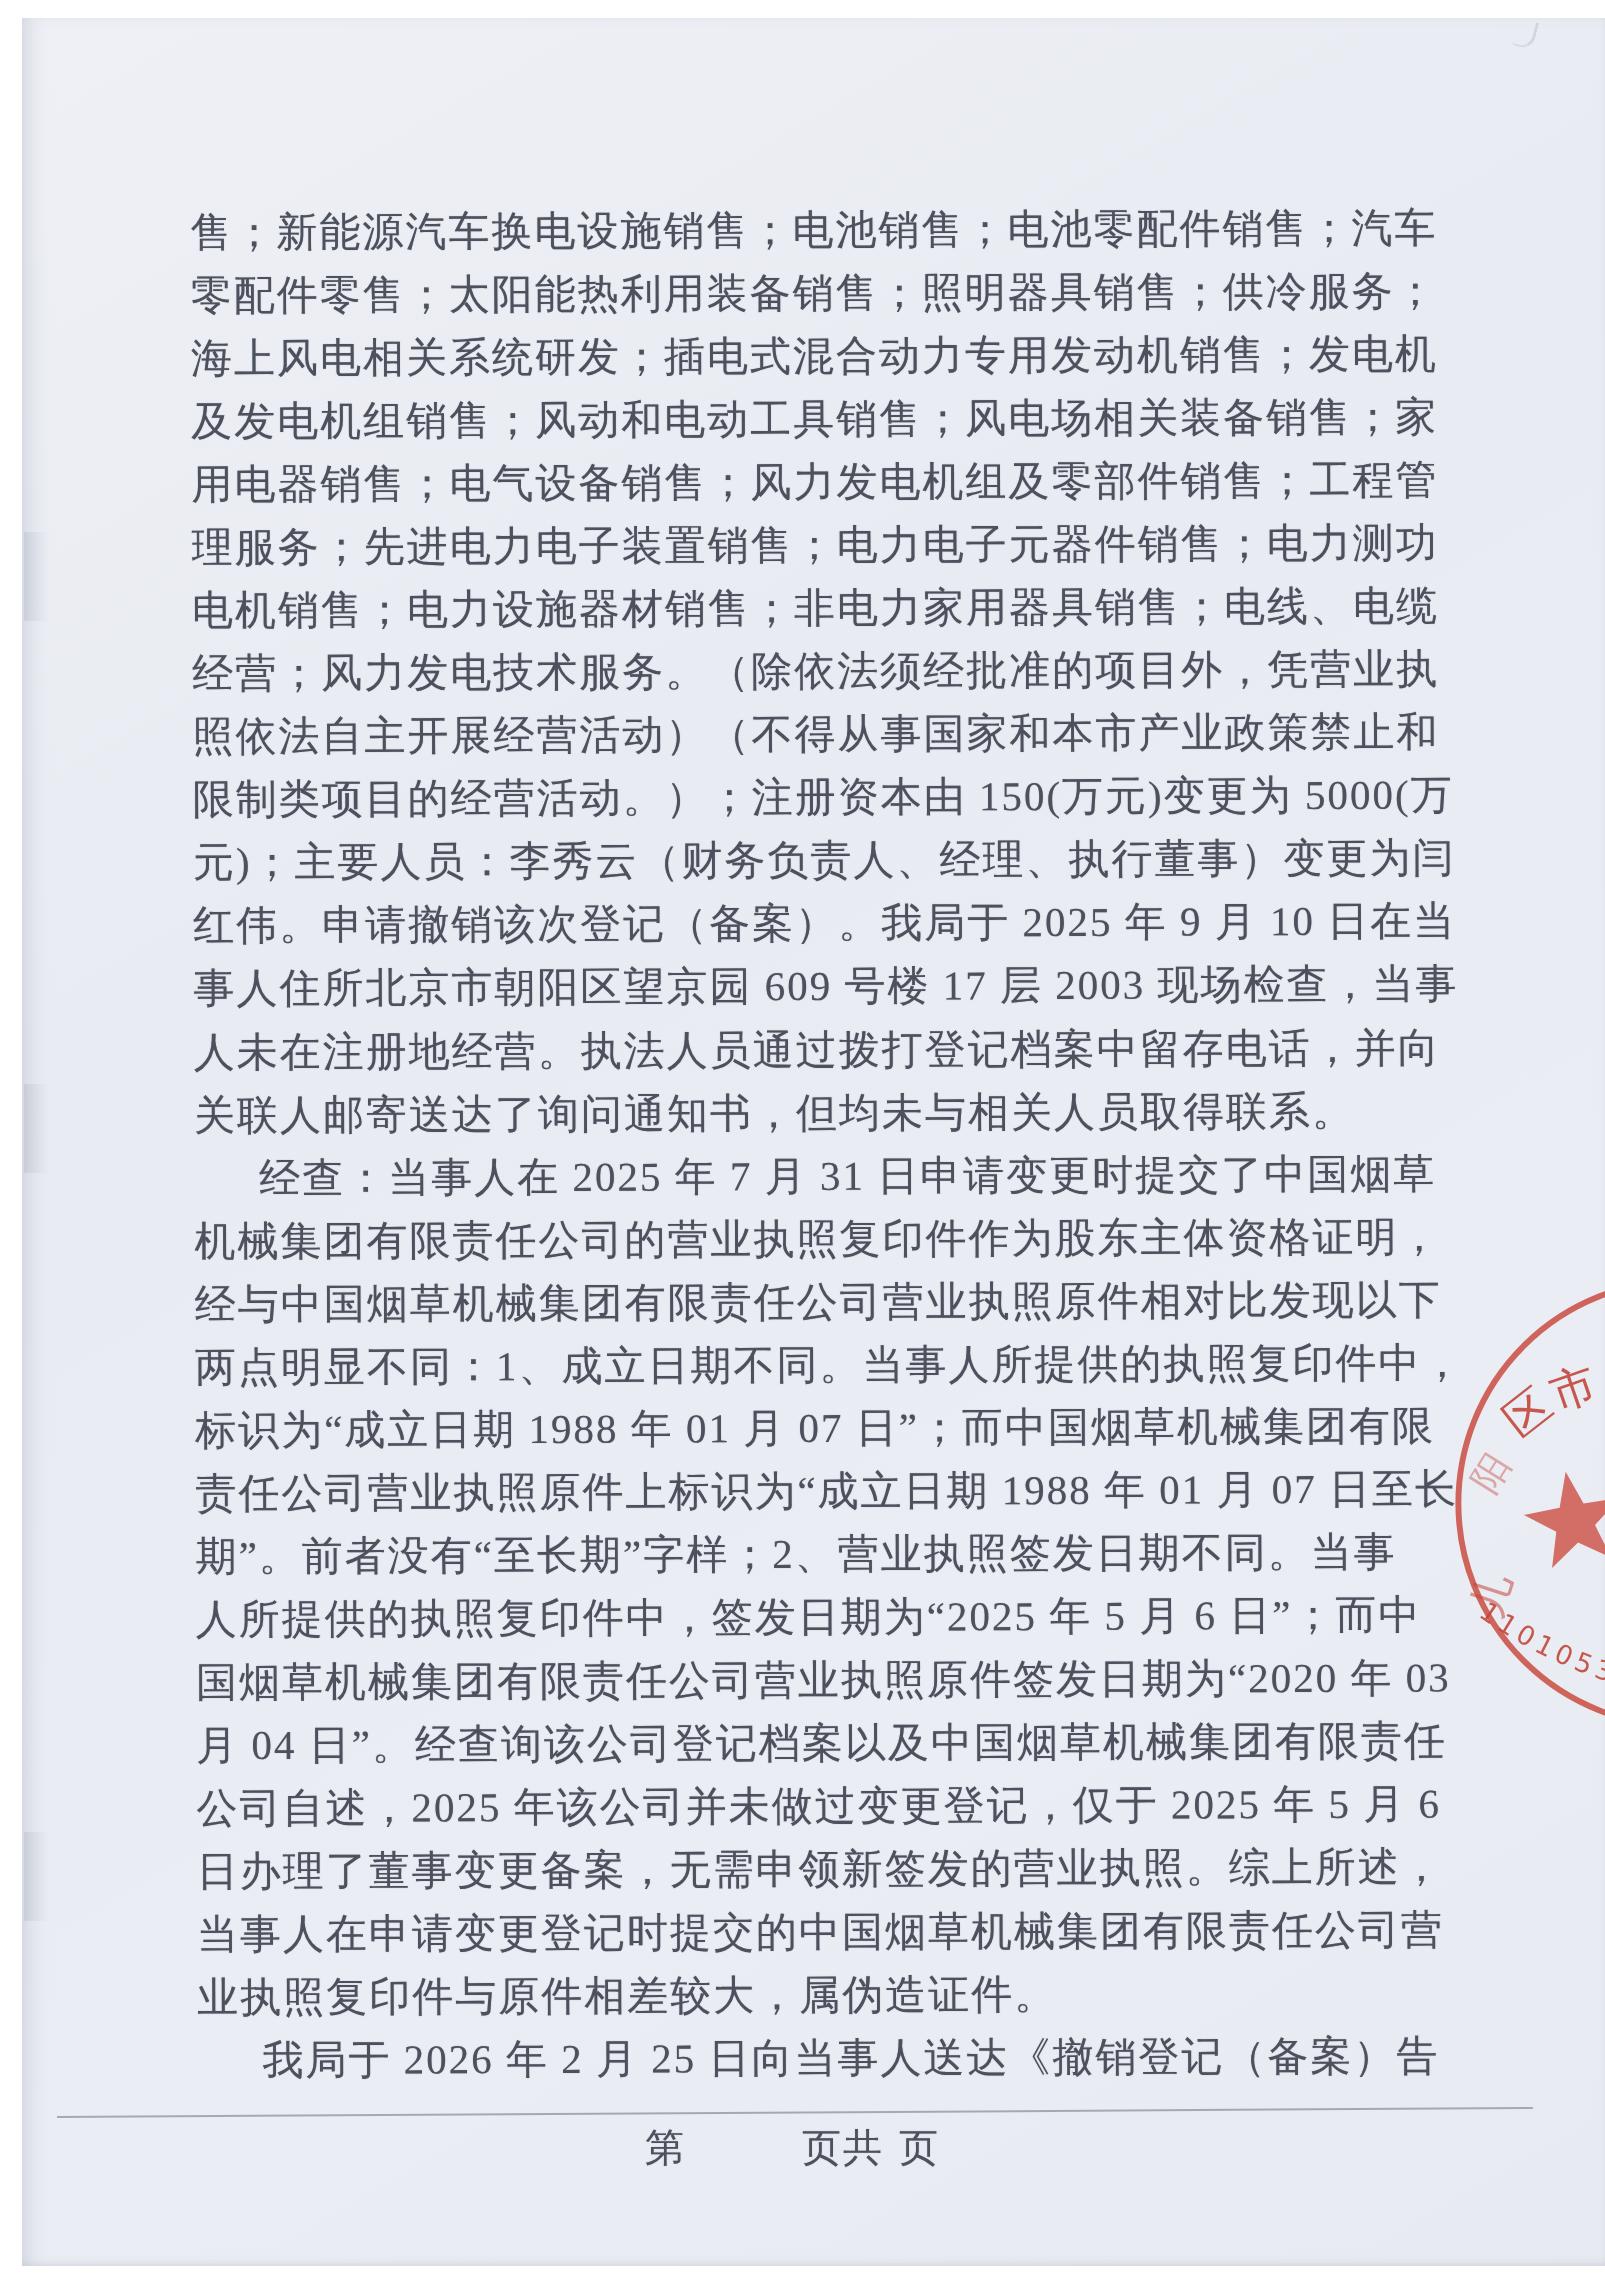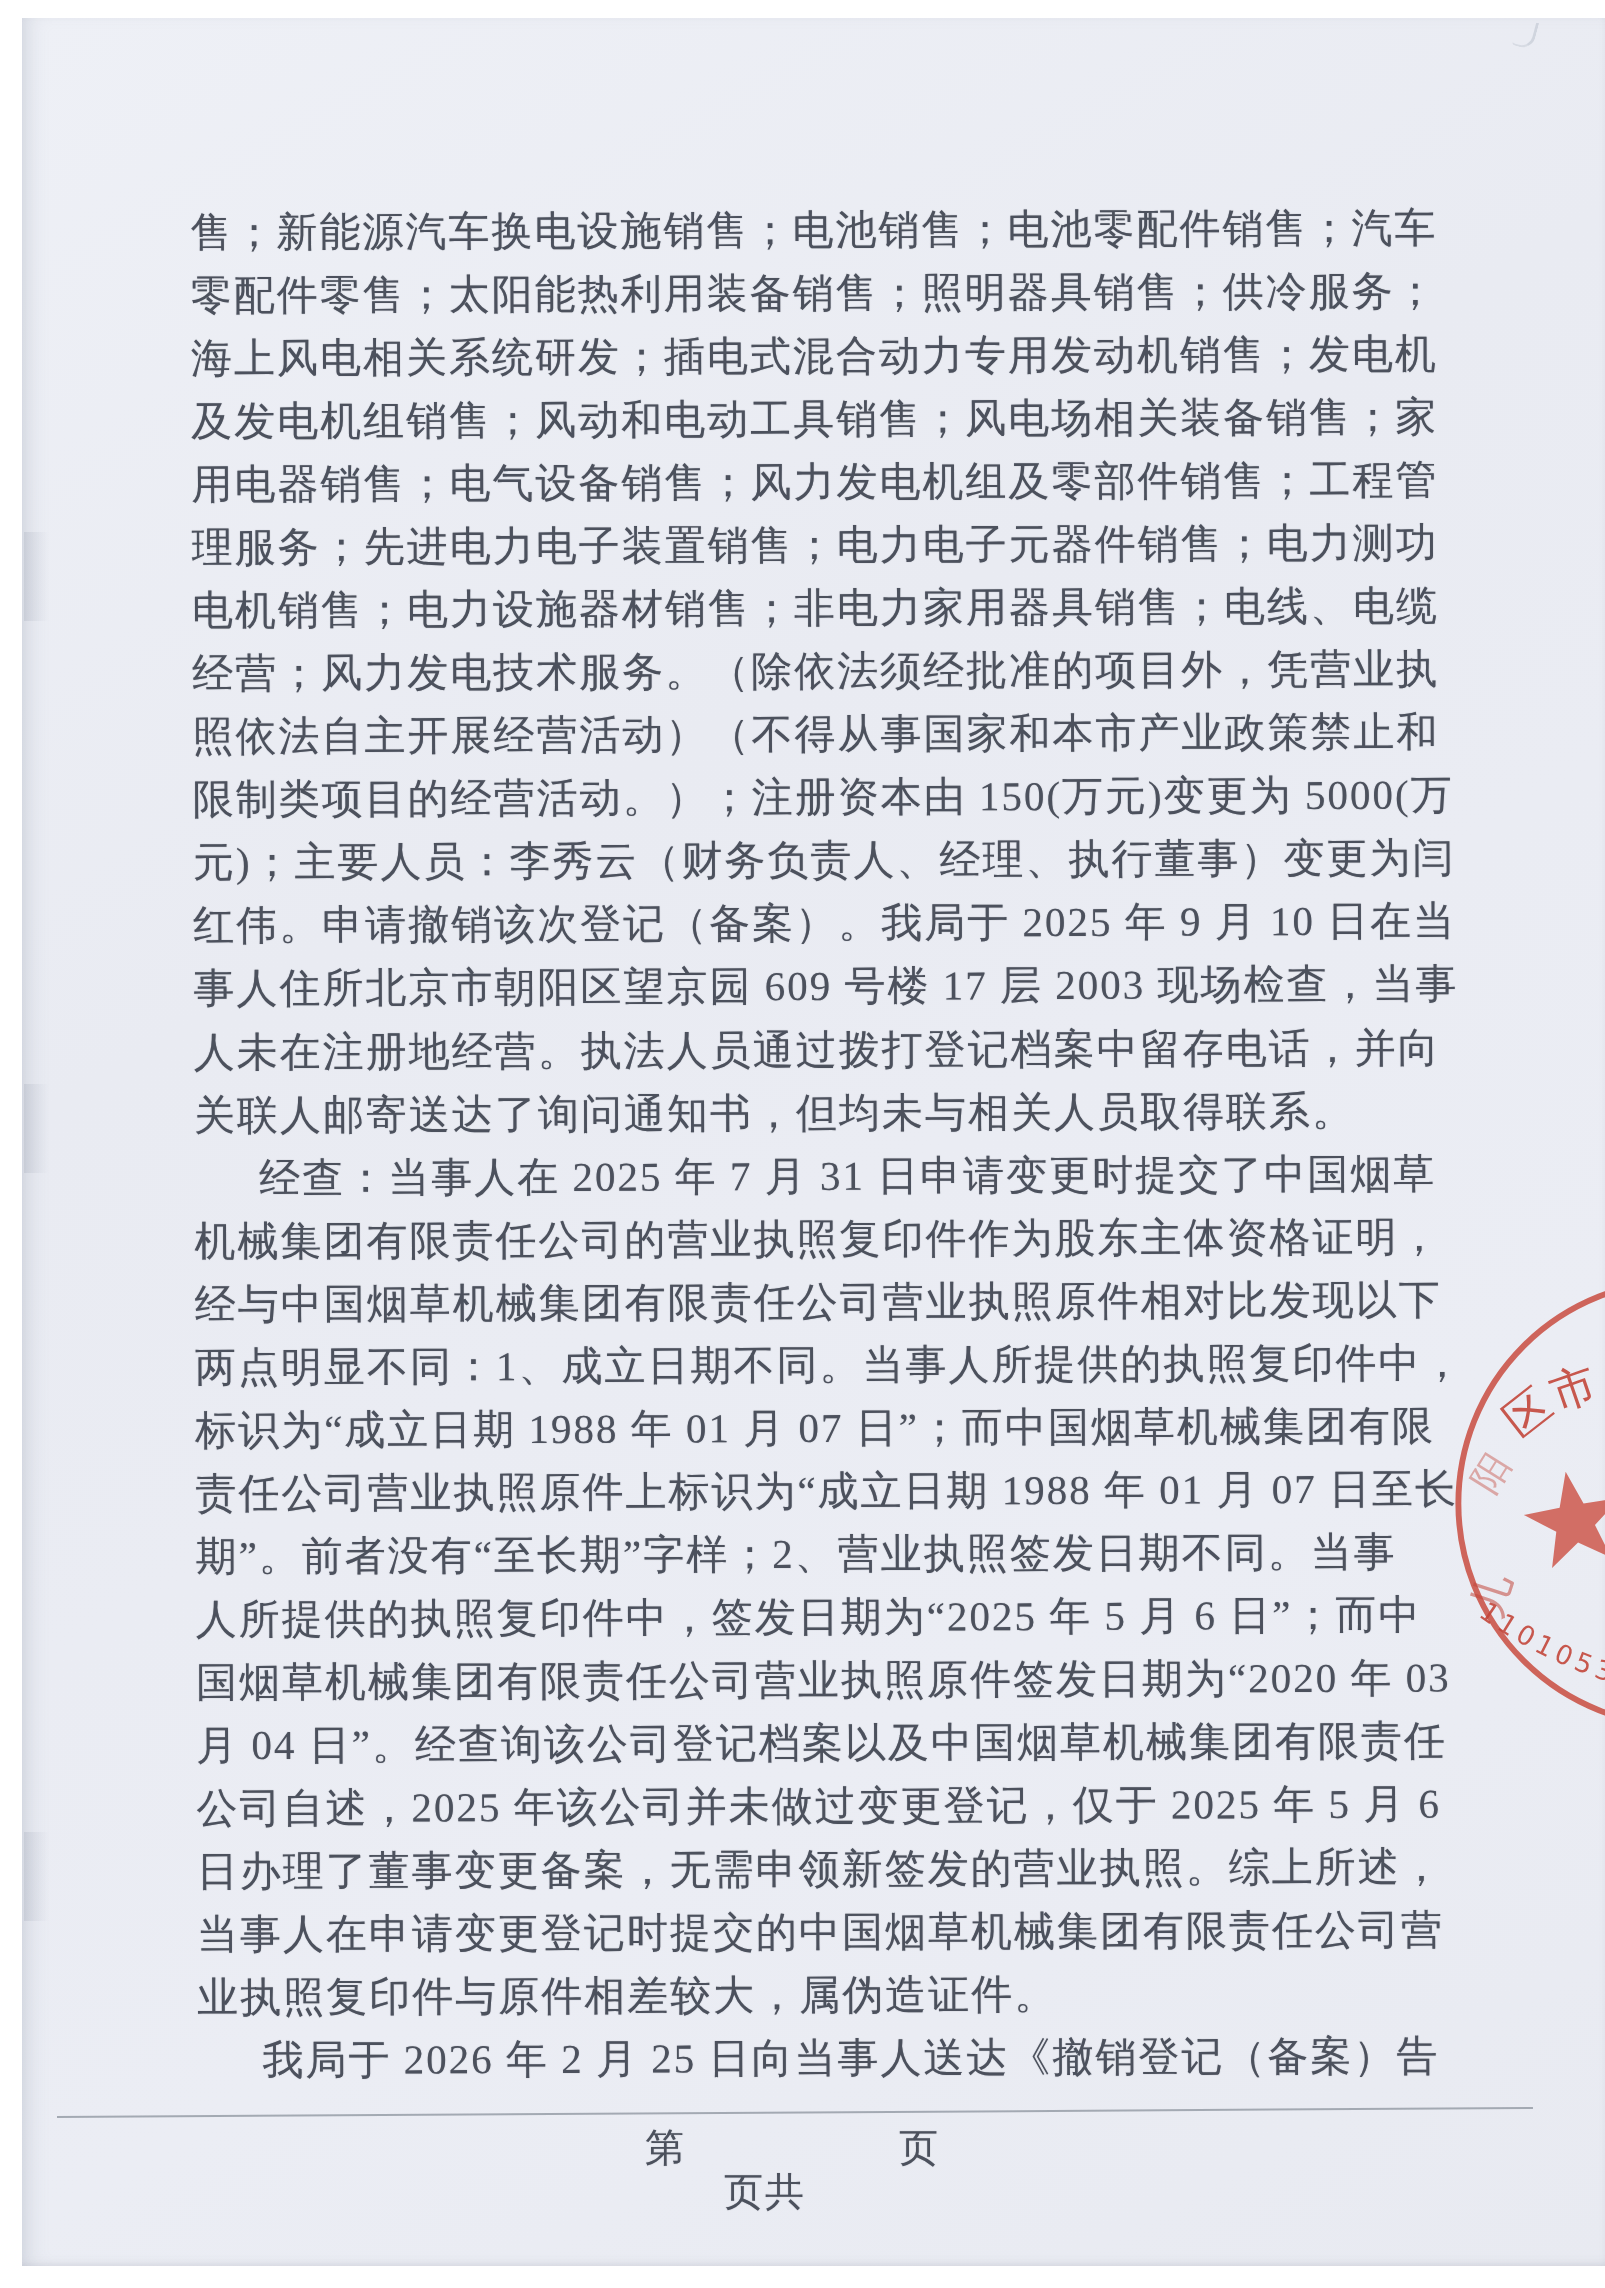--- a/index.html
+++ b/index.html
@@ -60,21 +60,21 @@
   .footer-label {
     position: absolute;
     top: 2121px;
     font-size: 39px;
     color: #4c515d;
     letter-spacing: 2px;
     text-shadow: 0 0 1px rgba(78,83,95,0.5);
     z-index: 2;
   }
   #footer-prefix { left: 645px; }
-  #footer-middle { left: 724px; margin-top: 44px; }
+  #footer-middle { left: 802px; }
   #footer-suffix { left: 899px; }
   
   .stamp {
     position: absolute;
     left: 1419px; top: 1261px;
     width: 187px; height: 532px;
     z-index: 3;
     opacity: 0.92;
   }
   

